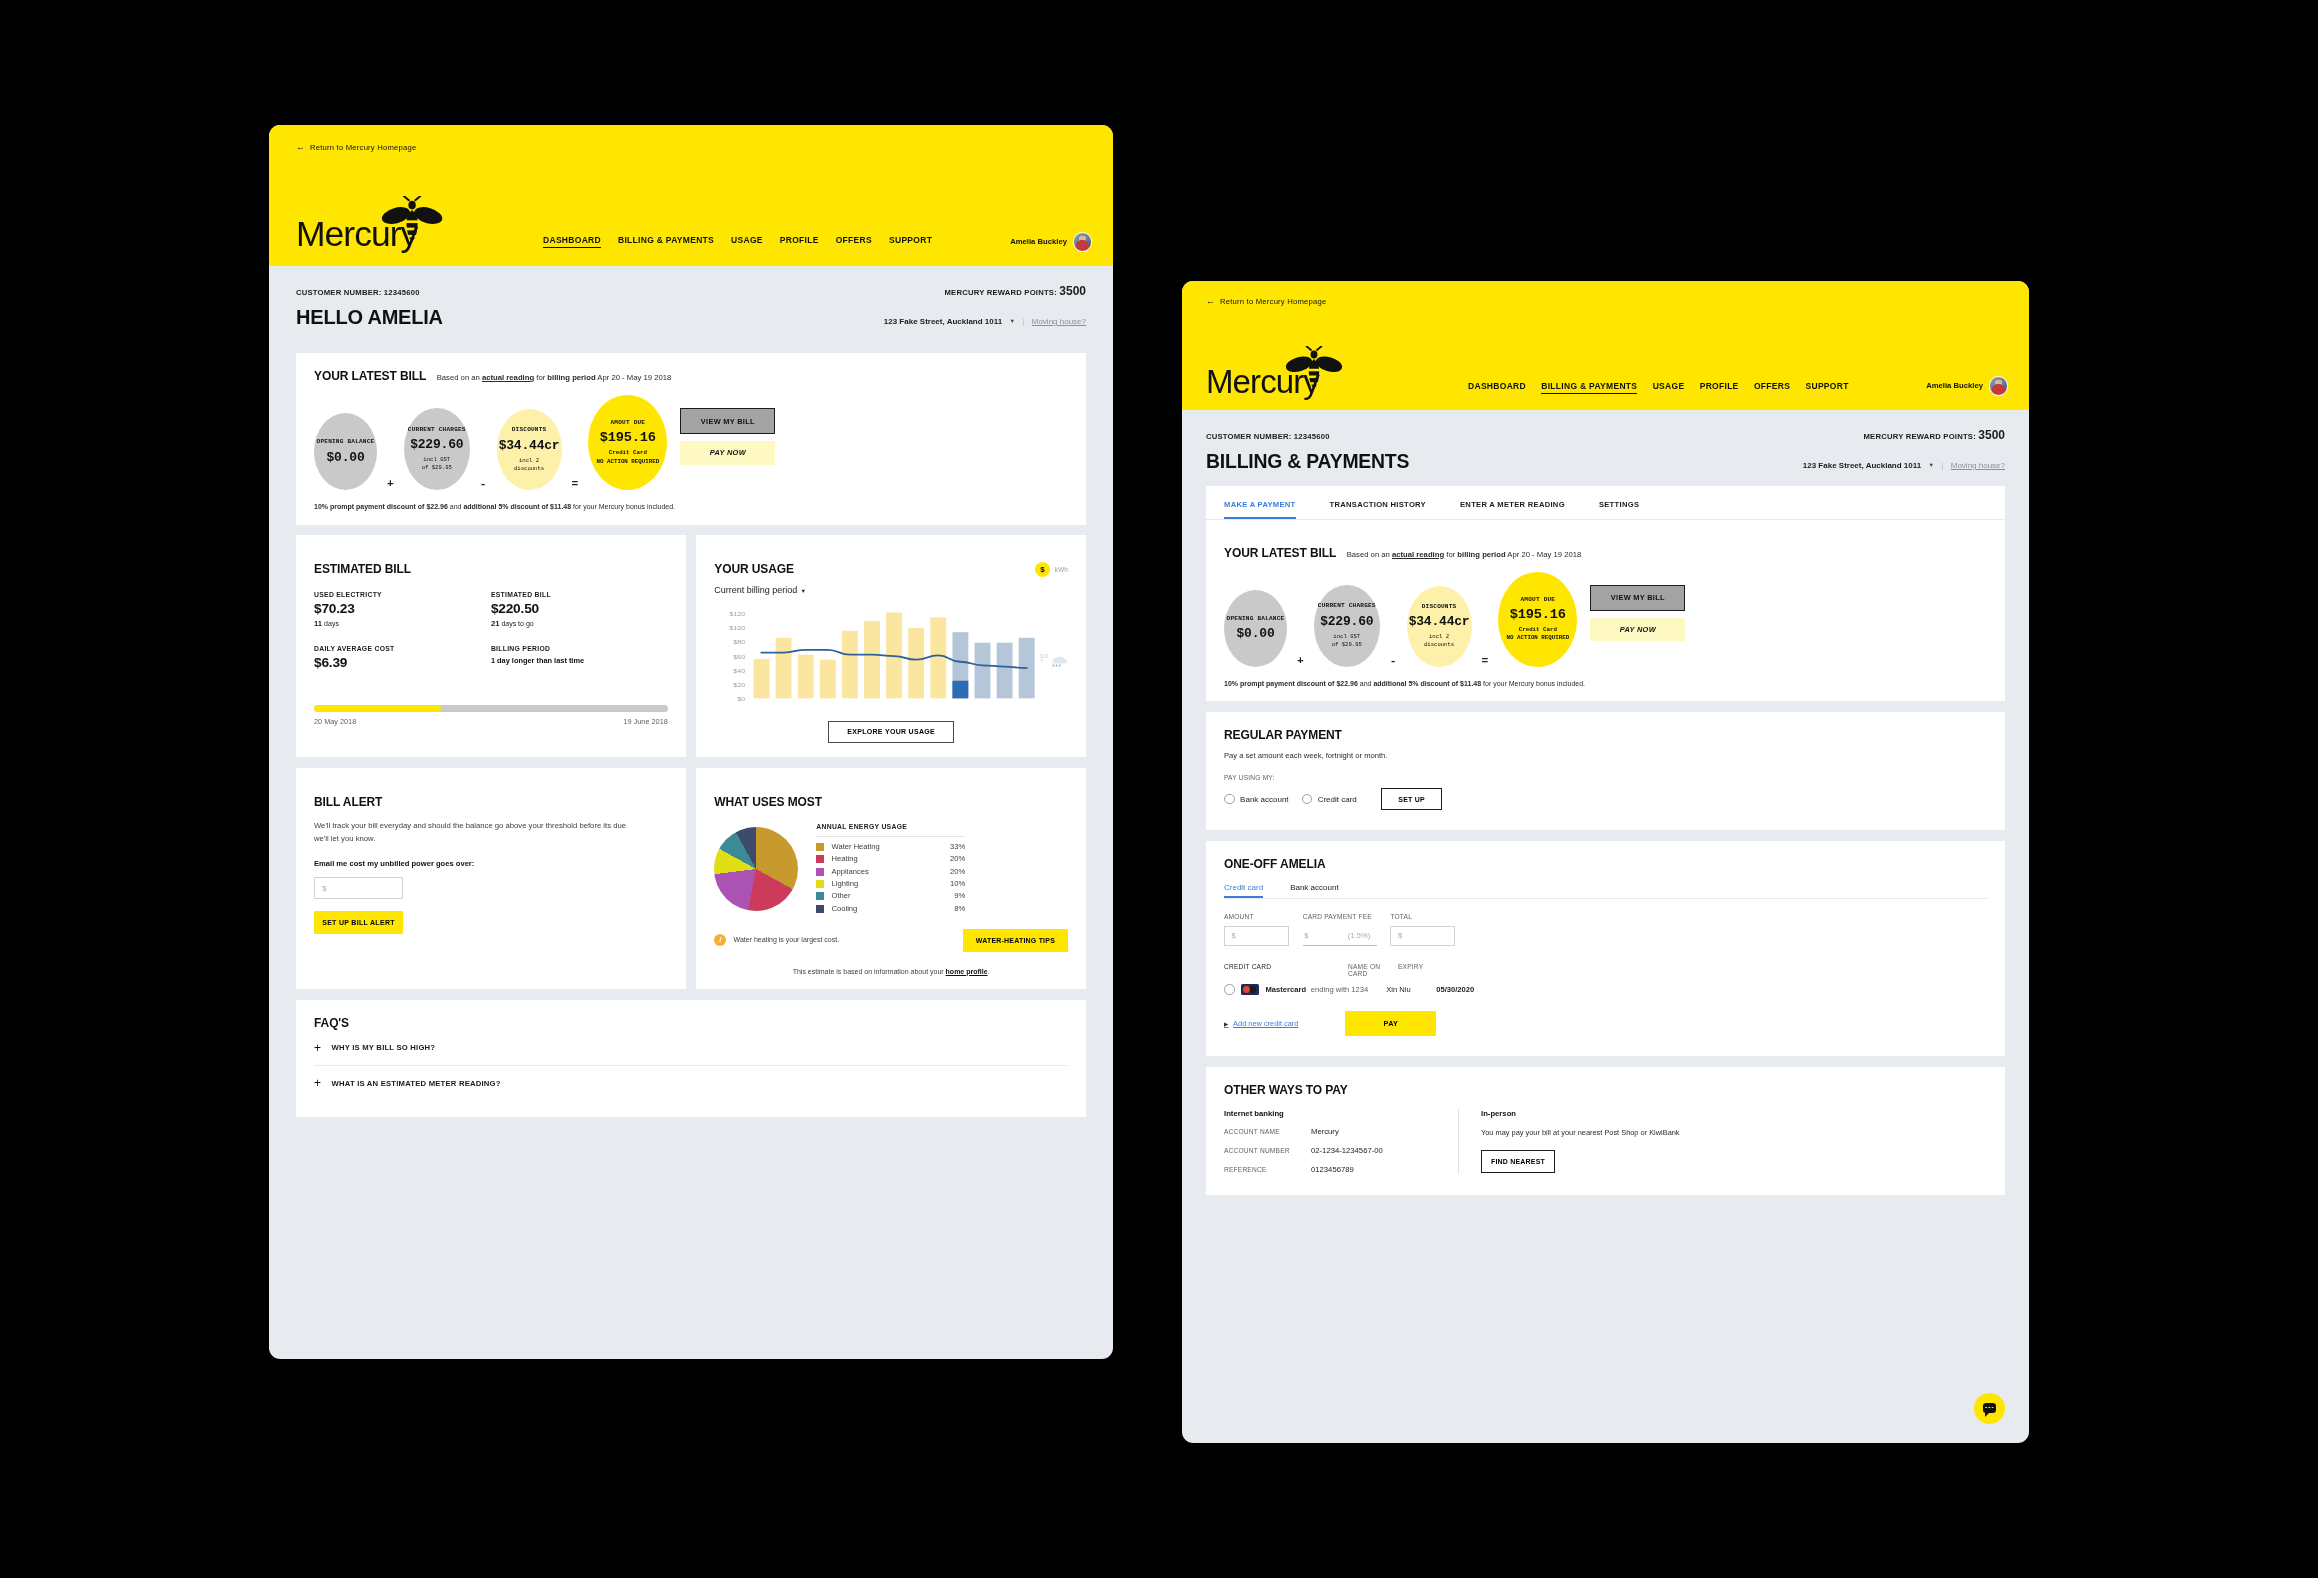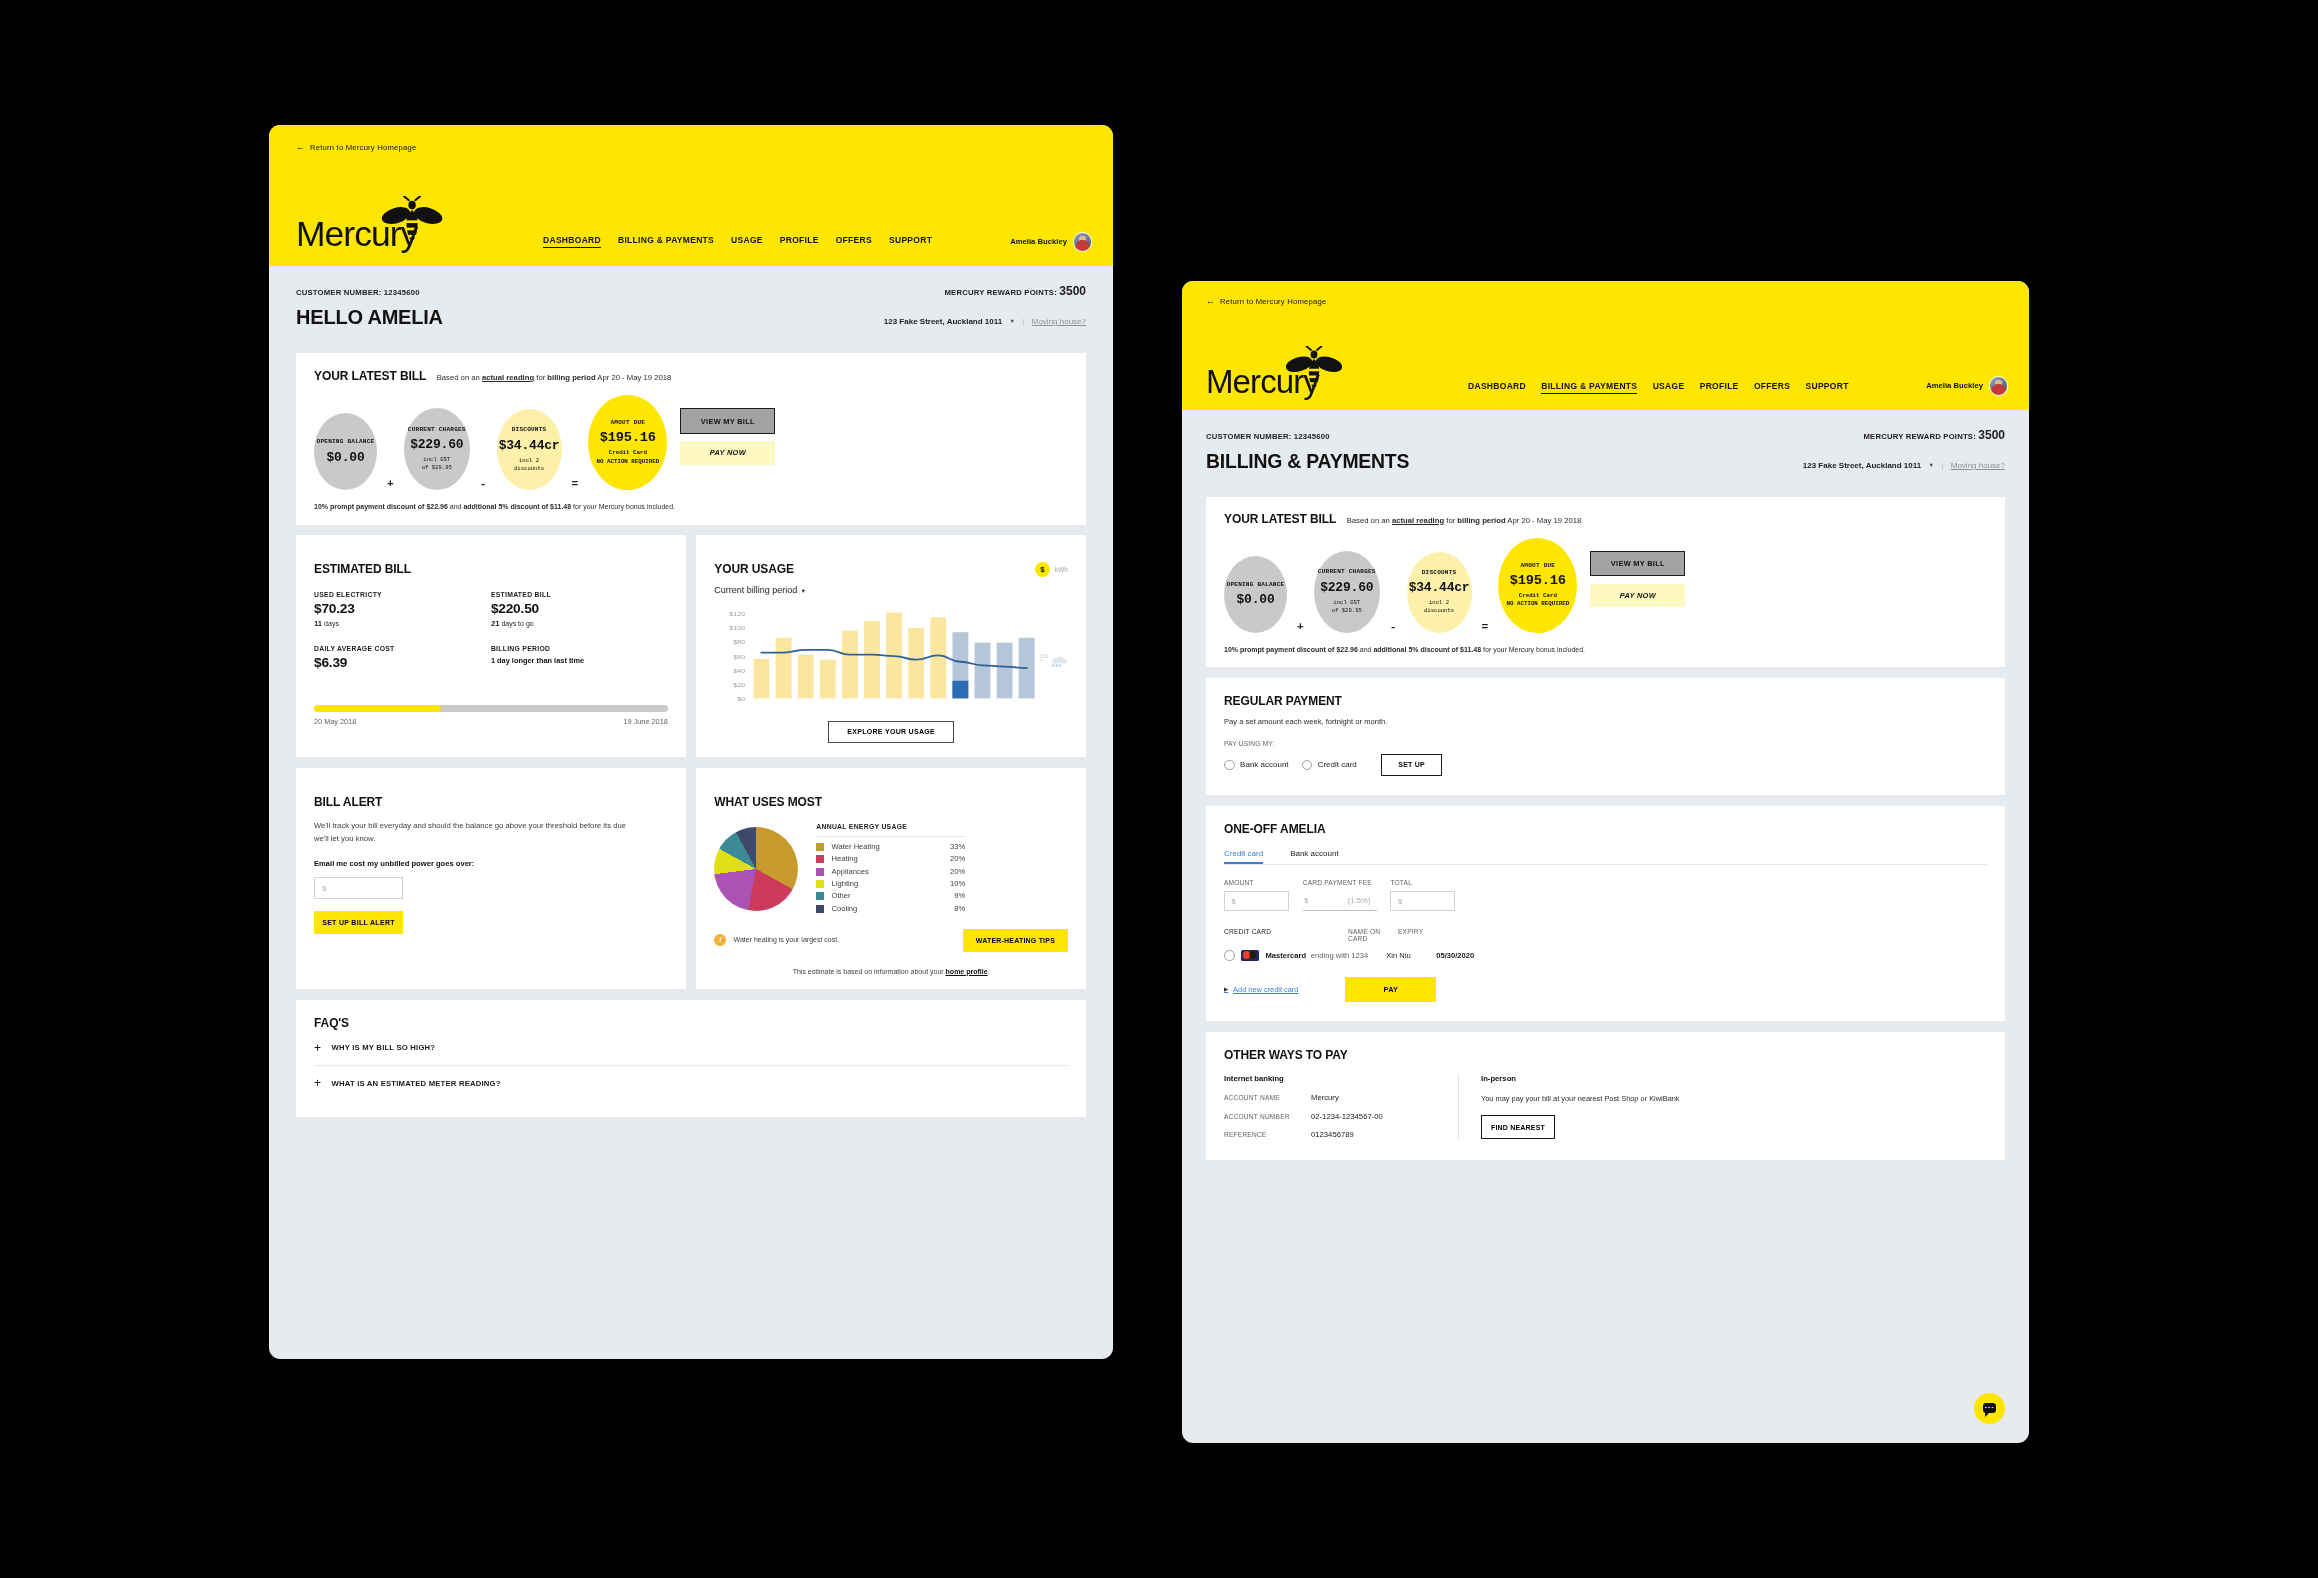--- a/index.html
+++ b/index.html
@@ -594,20 +594,26 @@
         <div class="page-title">BILLING &amp; PAYMENTS</div>
         <div class="addr-row">
           <span class="addr">123 Fake Street, Auckland 1011</span>
           <span class="caret">▼</span>
           <span class="vbar">|</span>
           <span class="moving">Moving house?</span>
         </div>
       </div>
 
       <div class="card">
+        <div class="tabs">
+          <div class="tab active">MAKE A PAYMENT</div>
+          <div class="tab">TRANSACTION HISTORY</div>
+          <div class="tab">ENTER A METER READING</div>
+          <div class="tab">SETTINGS</div>
+        </div>
         <div class="card-pad" style="padding-top:14.5px;">
           <div class="bill-head">
             <div class="card-h">YOUR LATEST BILL</div>
             <div class="bill-sub">
               <span>Based on an </span><u>actual reading</u><span> for </span><b>billing period</b><span> Apr 20 - May 19 2018</span>
             </div>
           </div>
 
           <div style="display:flex;align-items:center;">
             <div class="bubbles">

